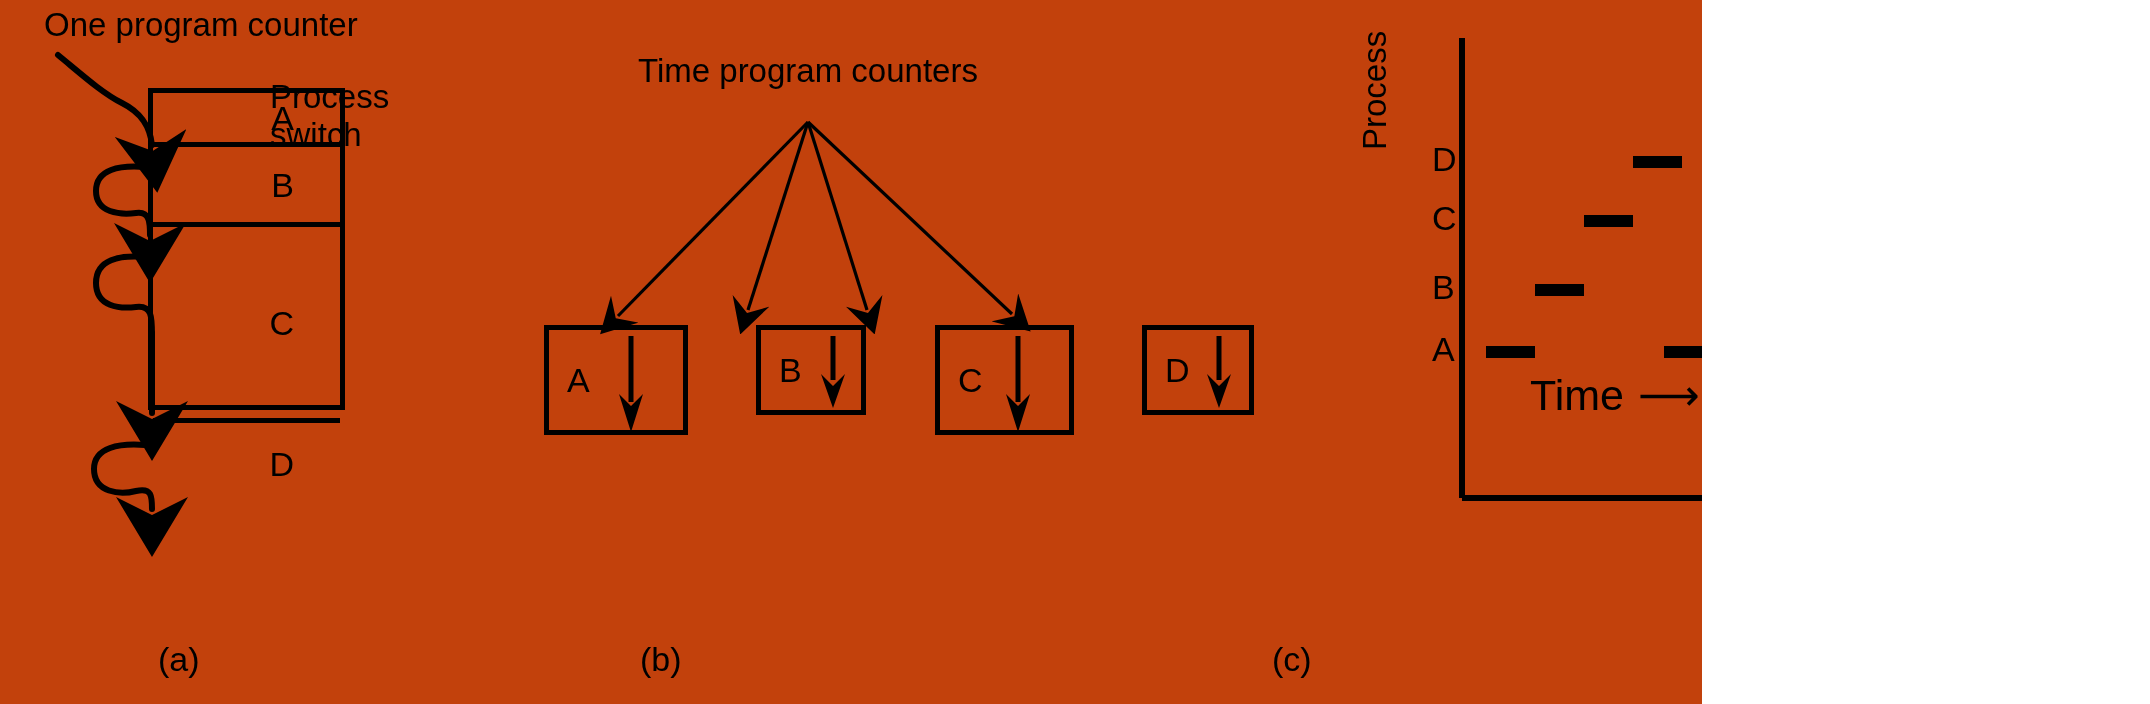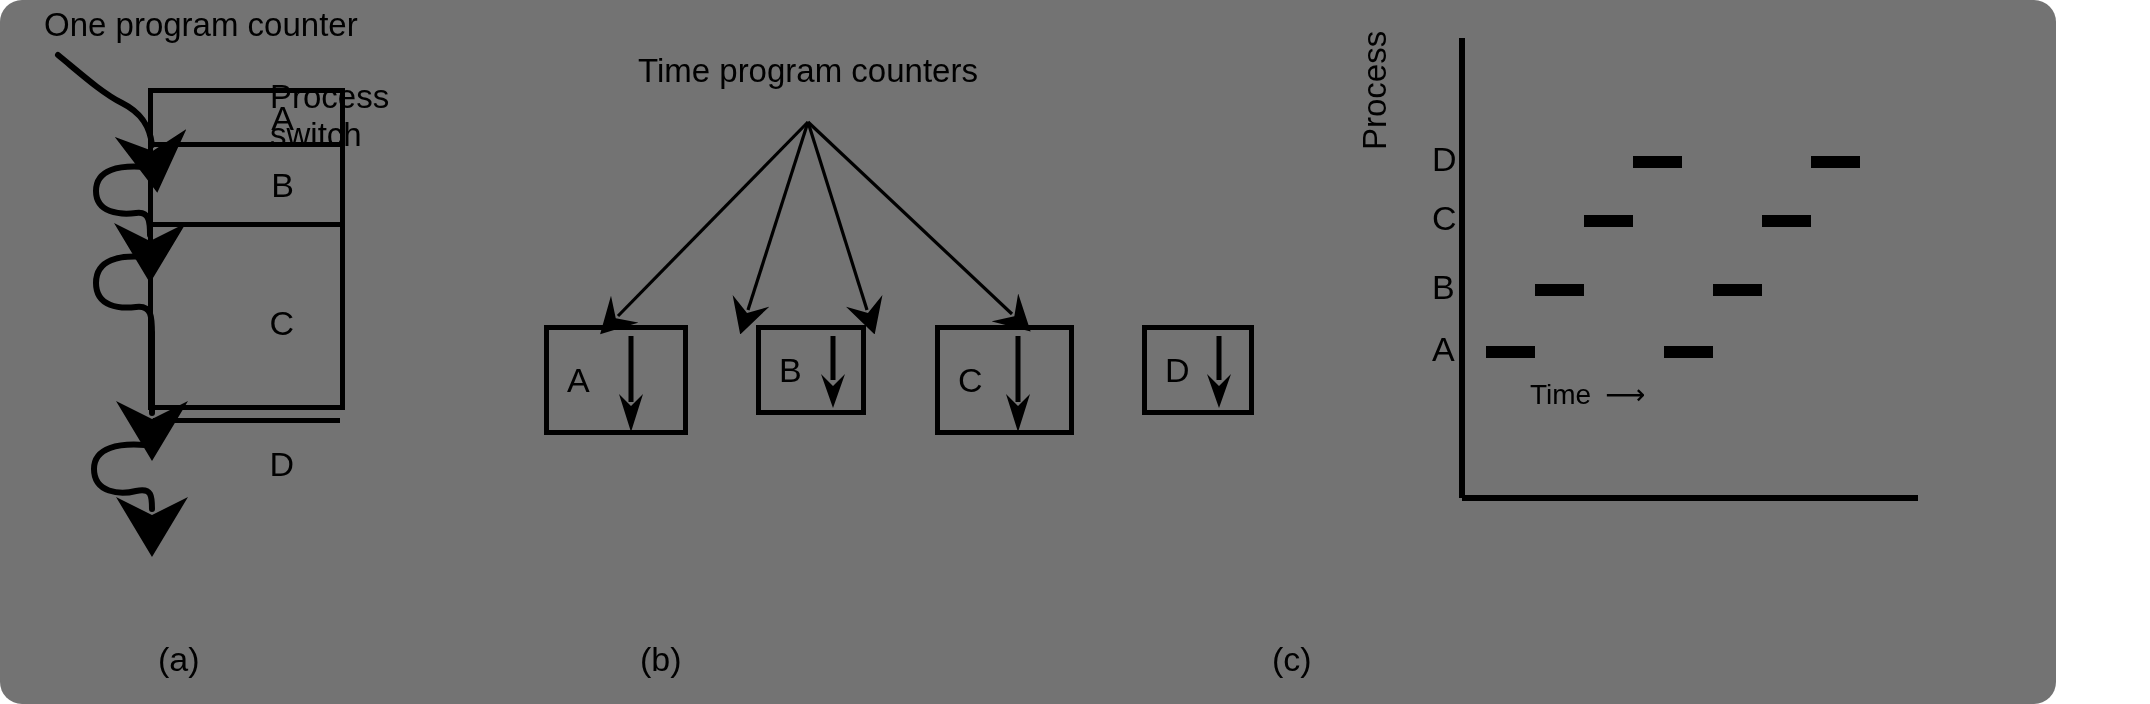--- a/index.html
+++ b/index.html
@@ -2,27 +2,26 @@
 <html><head>
 <meta charset="utf-8">
 <style>
   html, body {
     margin: 0;
     padding: 0;
     background: #ffffff;
   }
   #page {
     position: relative;
-    width: 2056px;
+    width: 1702px;
     height: 704px;
-    background: #737373;
+    background: #c2410c;
     font-family: "Liberation Sans", sans-serif;
     color: #000000;
     overflow: hidden;
-    border-radius: 22px;
   }
   .txt { position: absolute; white-space: pre; line-height: 1.15; }
 
   
   #panel-a-title { left: 44px; top: 6px; font-size: 33px; }
   #panel-a-side-label { left: 270px; top: 78px; font-size: 33px; }
 
   #process-stack {
     position: absolute;
     left: 148px; top: 88px;
@@ -86,22 +85,22 @@
     font-size: 34px;
     left: 52px;
   }
   #ytick-d { top: 110px; }
   #ytick-c { top: 169px; }
   #ytick-b { top: 238px; }
   #ytick-a { top: 300px; }
 
   #chart-xlabel {
     position: absolute;
-    left: 150px; top: 348px;
-    font-size: 28px;
+    left: 150px; top: 340px;
+    font-size: 43px;
   }
 
   .run-bar {
     position: absolute;
     height: 12px;
     background: #000;
   }
 
   
   .caption { font-size: 34px; }

